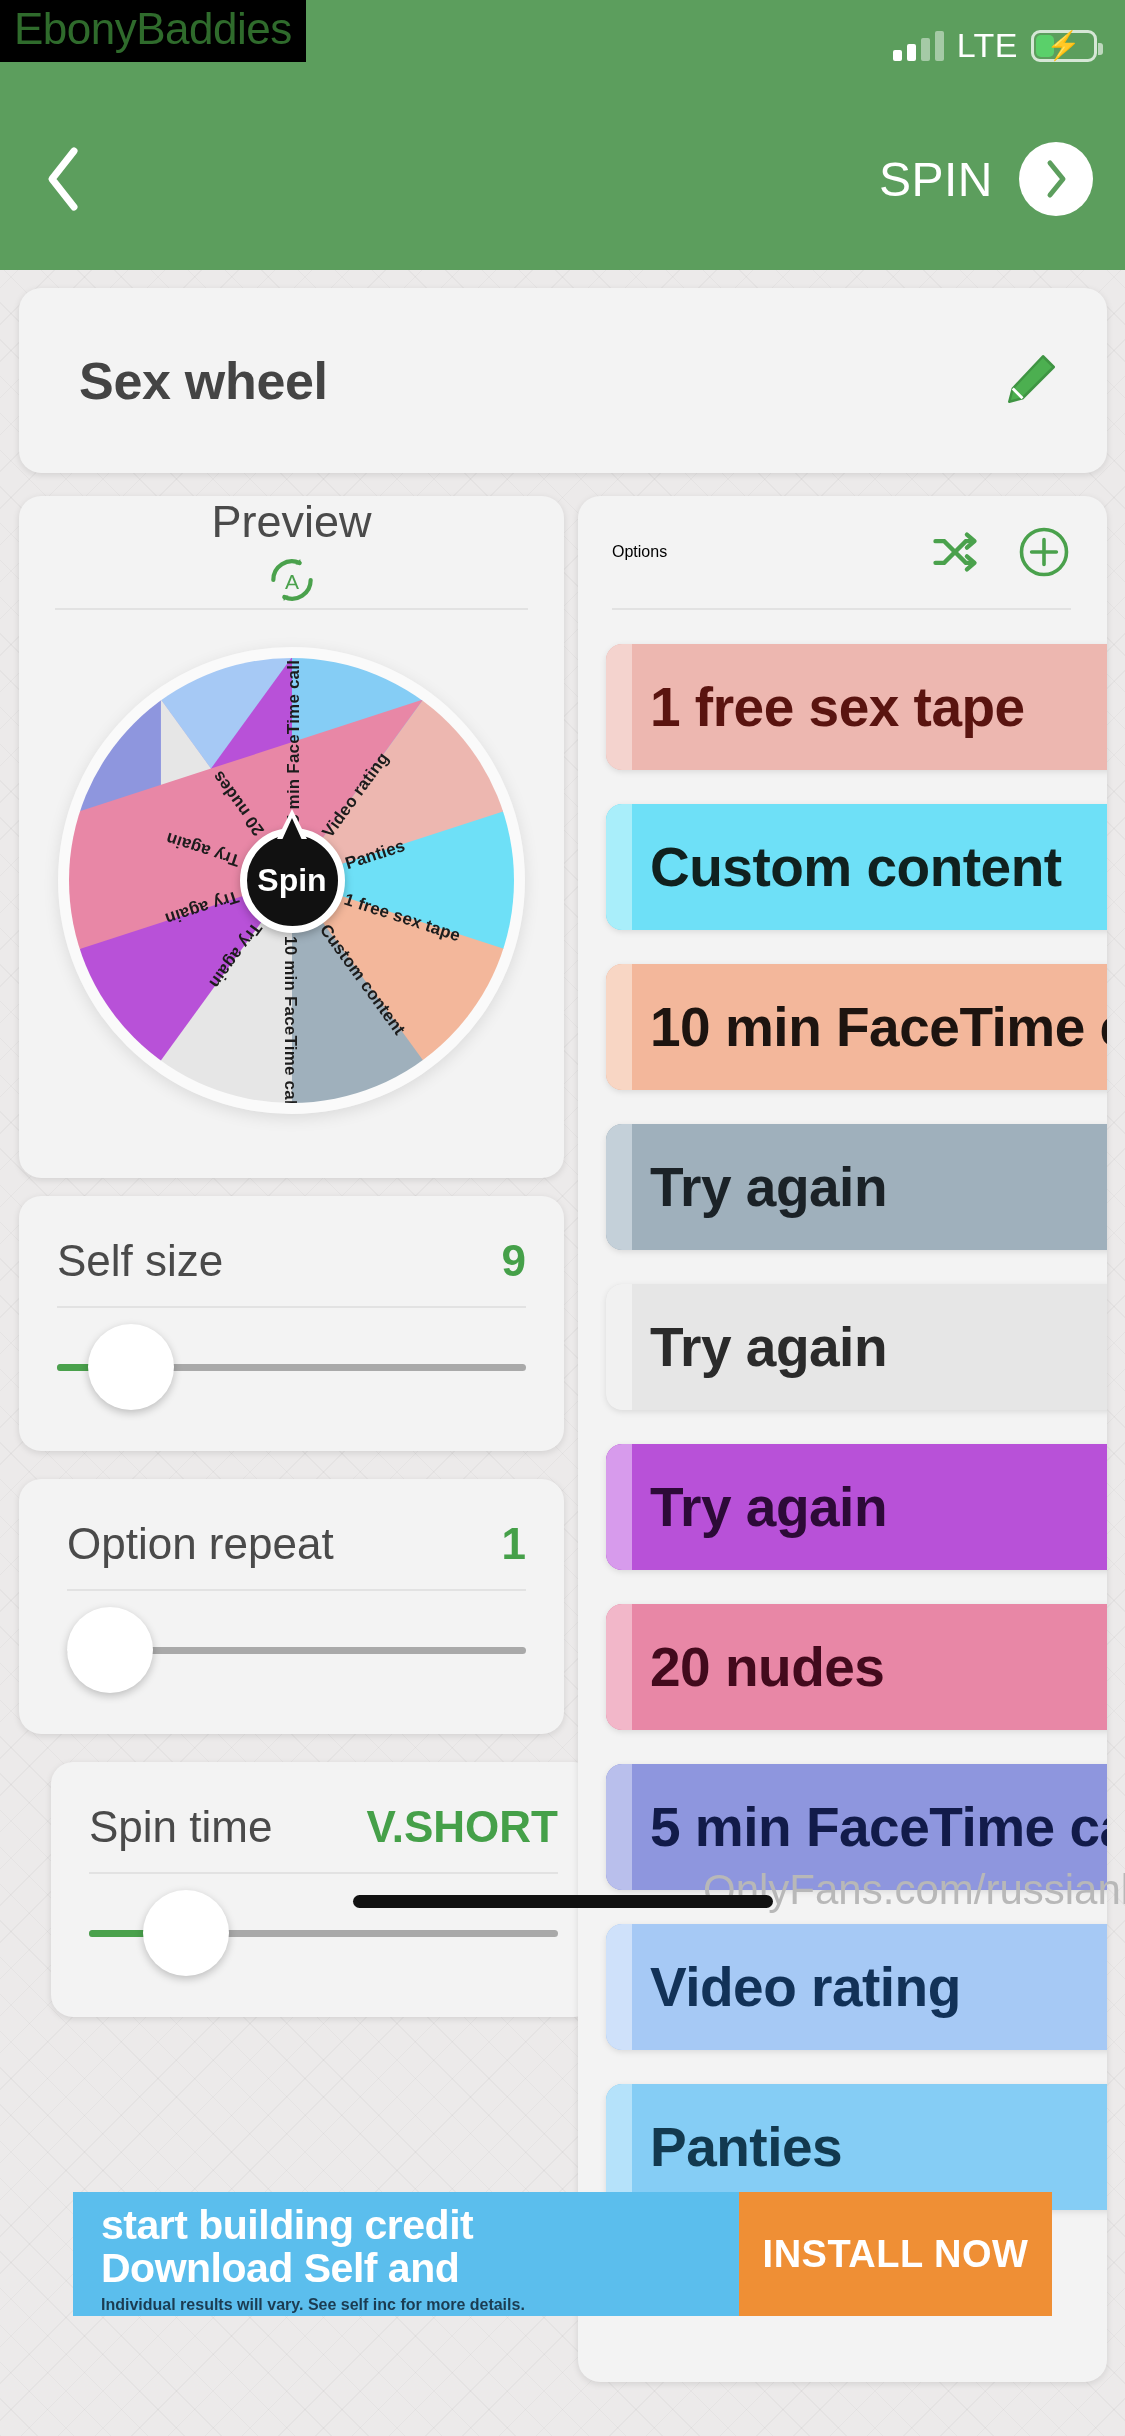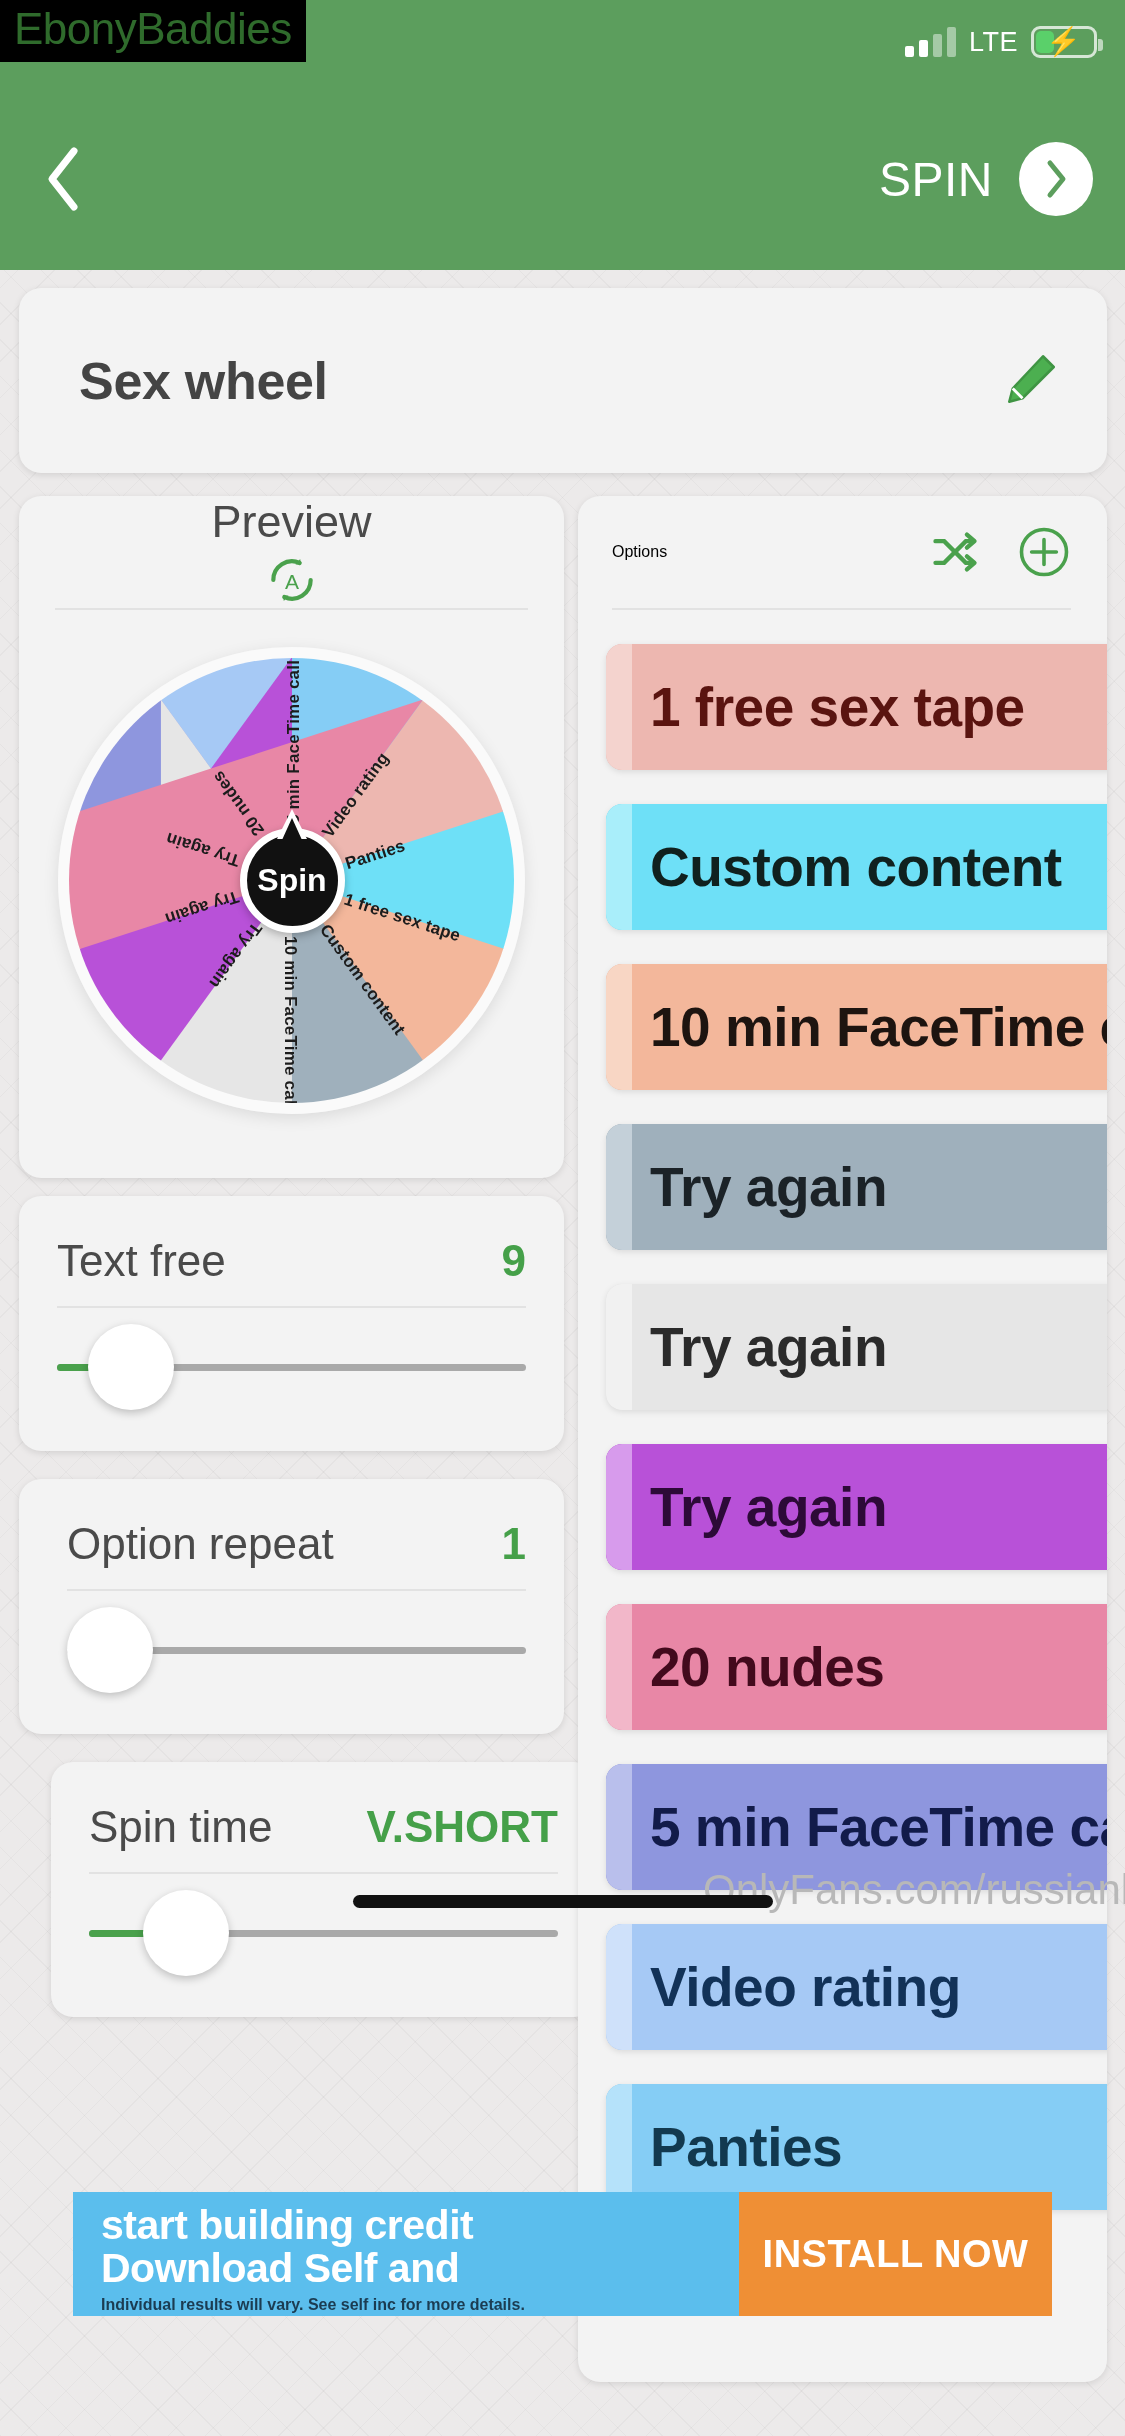--- a/index.html
+++ b/index.html
@@ -38,21 +38,21 @@
   .status-right{
     position:absolute; right:28px; top:26px;
     display:flex; align-items:center; gap:13px;
   }
   .bars{ display:flex; align-items:flex-end; gap:5px; height:30px; }
   .bars i{ display:block; width:9px; background:#fff; border-radius:2px; }
   .bars i.b1{ height:11px; }
   .bars i.b2{ height:17px; }
   .bars i.b3{ height:23px; opacity:.45; }
   .bars i.b4{ height:30px; opacity:.45; }
-  .lte{ color:#fff; font-size:27px; letter-spacing:.5px; }
+  .lte{ color:#fff; font-size:34px; letter-spacing:.5px; }
   .battery{
     position:relative; width:66px; height:32px;
     border:3px solid rgba(255,255,255,.75); border-radius:9px;
   }
   .battery:after{
     content:""; position:absolute; right:-9px; top:10px; width:5px; height:12px;
     background:rgba(255,255,255,.6); border-radius:0 3px 3px 0;
   }
   .battery .fill{
     position:absolute; left:2px; top:2px; bottom:2px; width:30%;
@@ -331,21 +331,21 @@
           </div>
         <div class="hub">
           <span>Spin</span>
         </div>
       </div>
     </div>
   </div>
 
   <div class="card slider-card sc1">
     <div class="slider-head">
-      <div class="sl-label">Text free</div>
+      <div class="sl-label">Self size</div>
       <div class="sl-value num">9</div>
     </div>
     <div class="divider"></div>
     <div class="track-wrap">
       <div class="track"></div>
       <div class="track-fill" id="fill0" style="width: 37.52px;"></div>
       <div class="thumb" id="thumb0" style="left: 30.64px;"></div>
     </div>
   </div>
 

